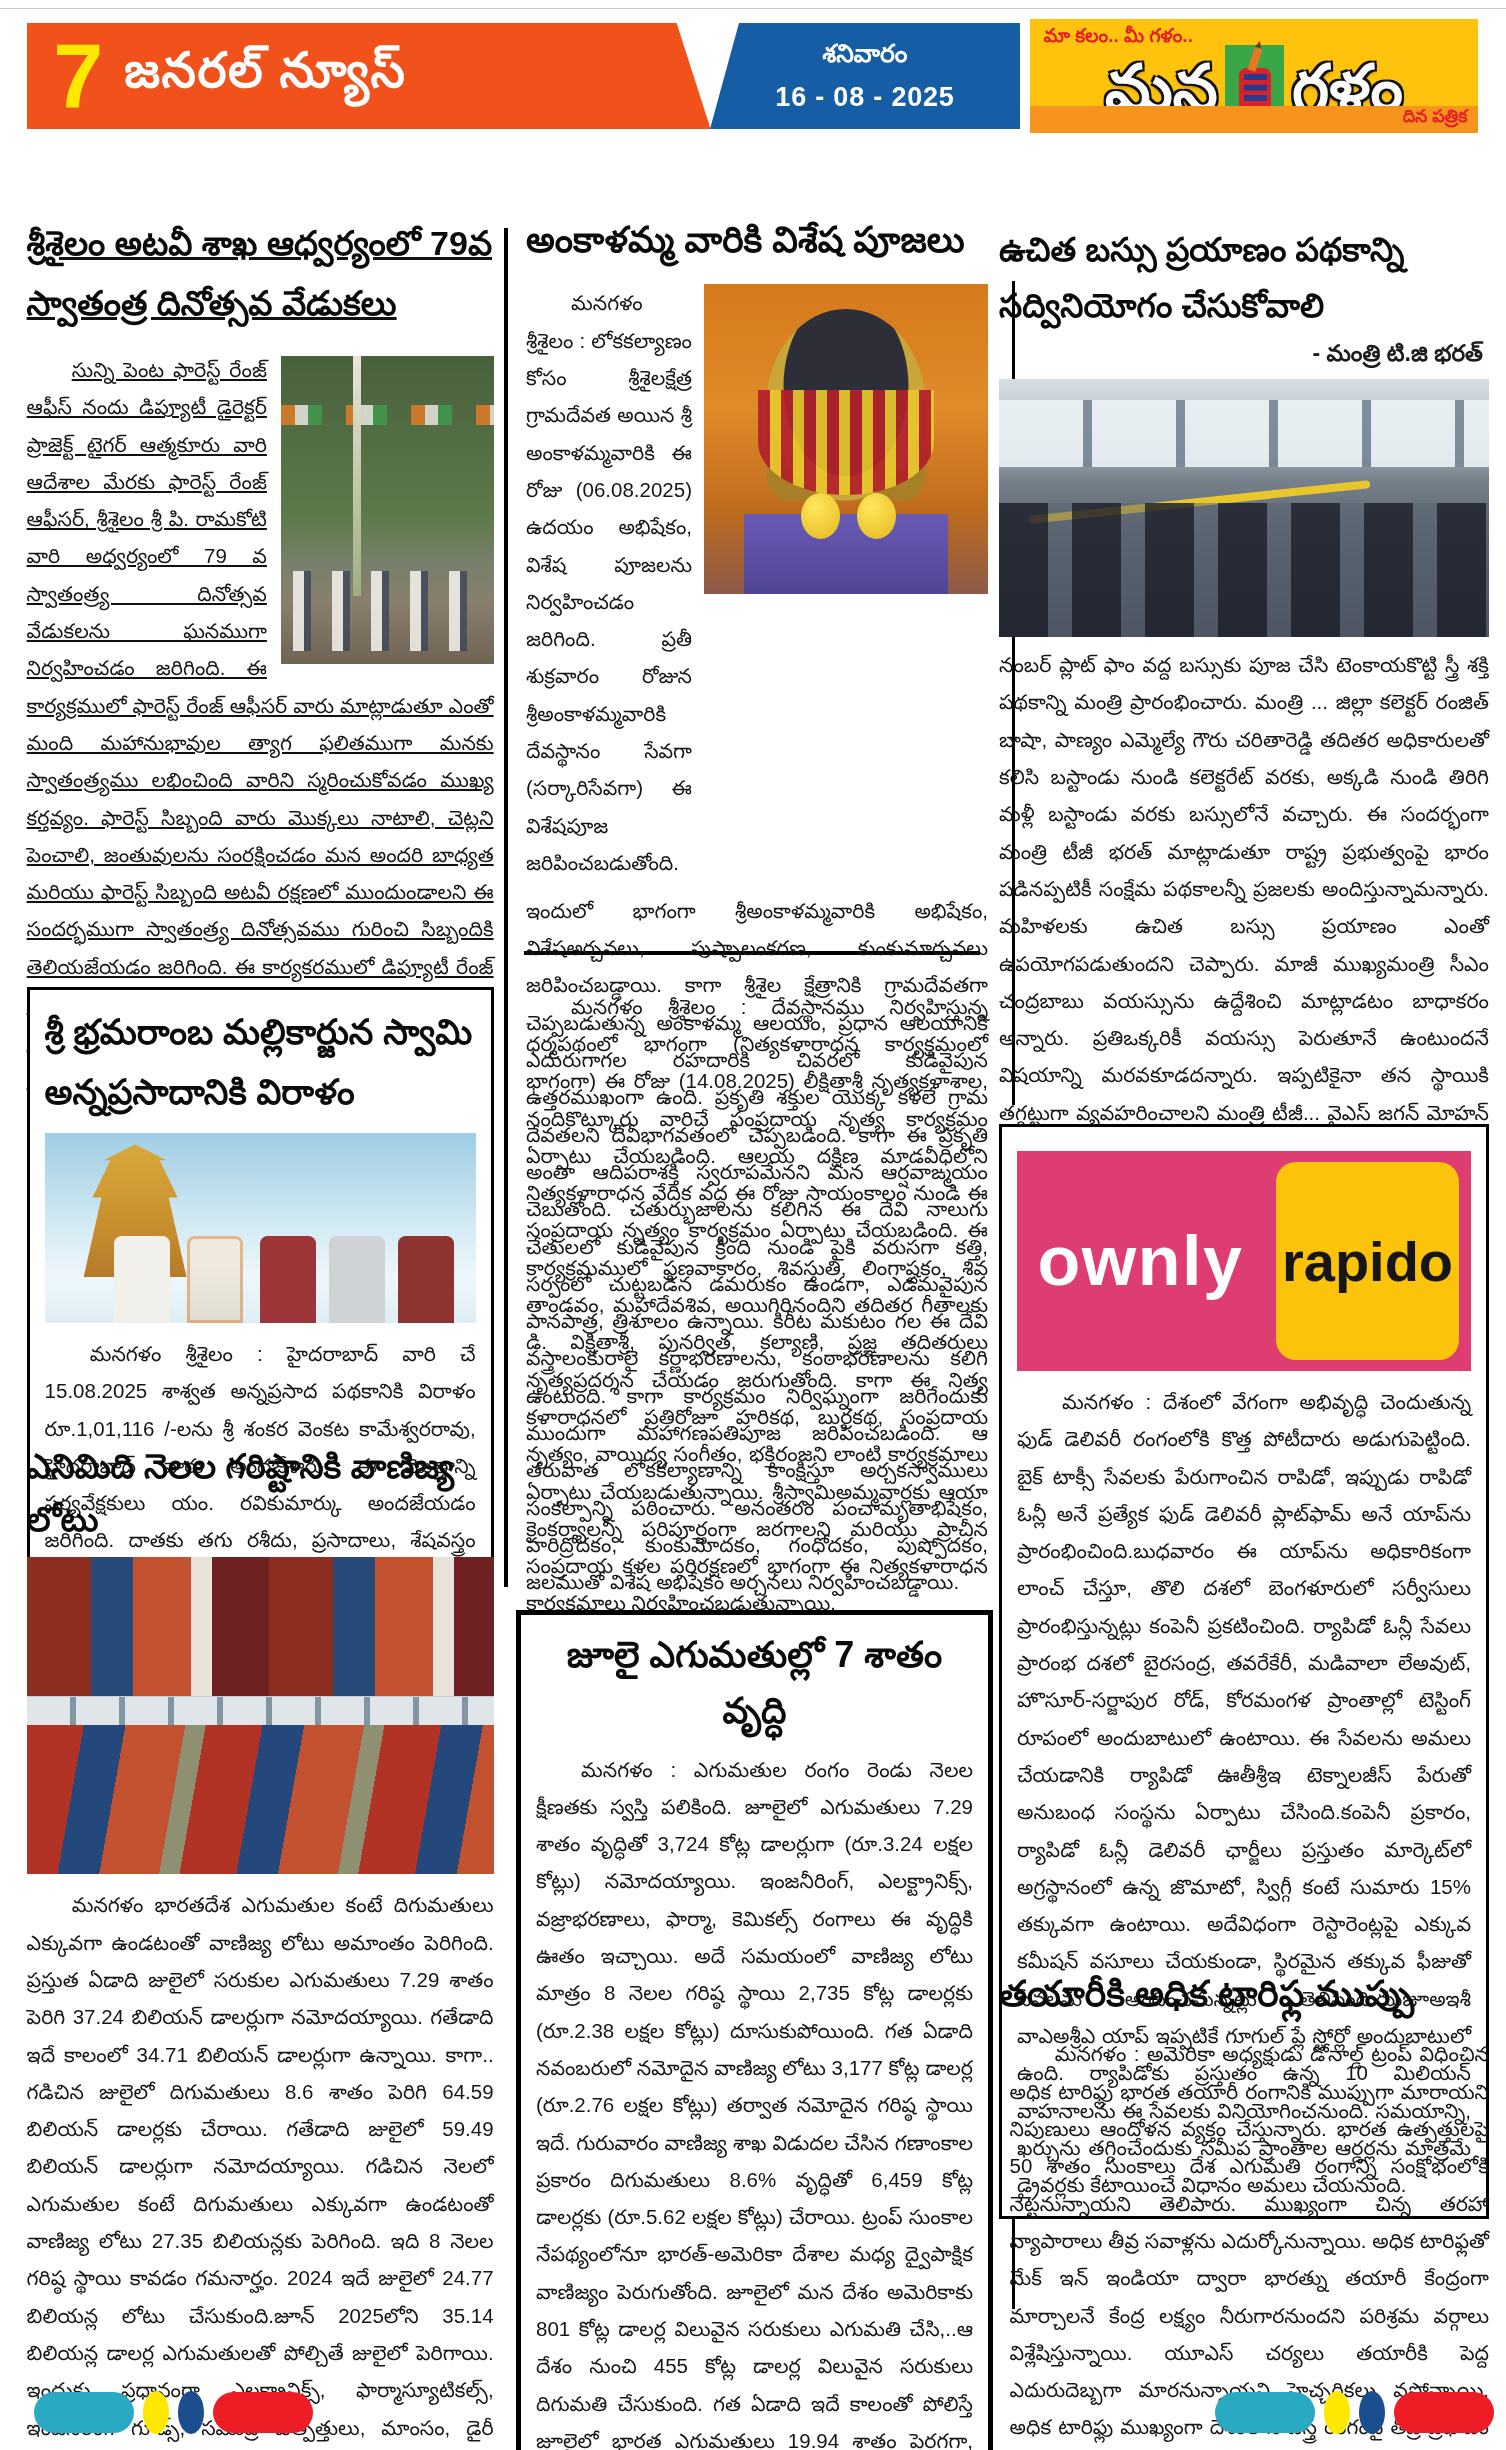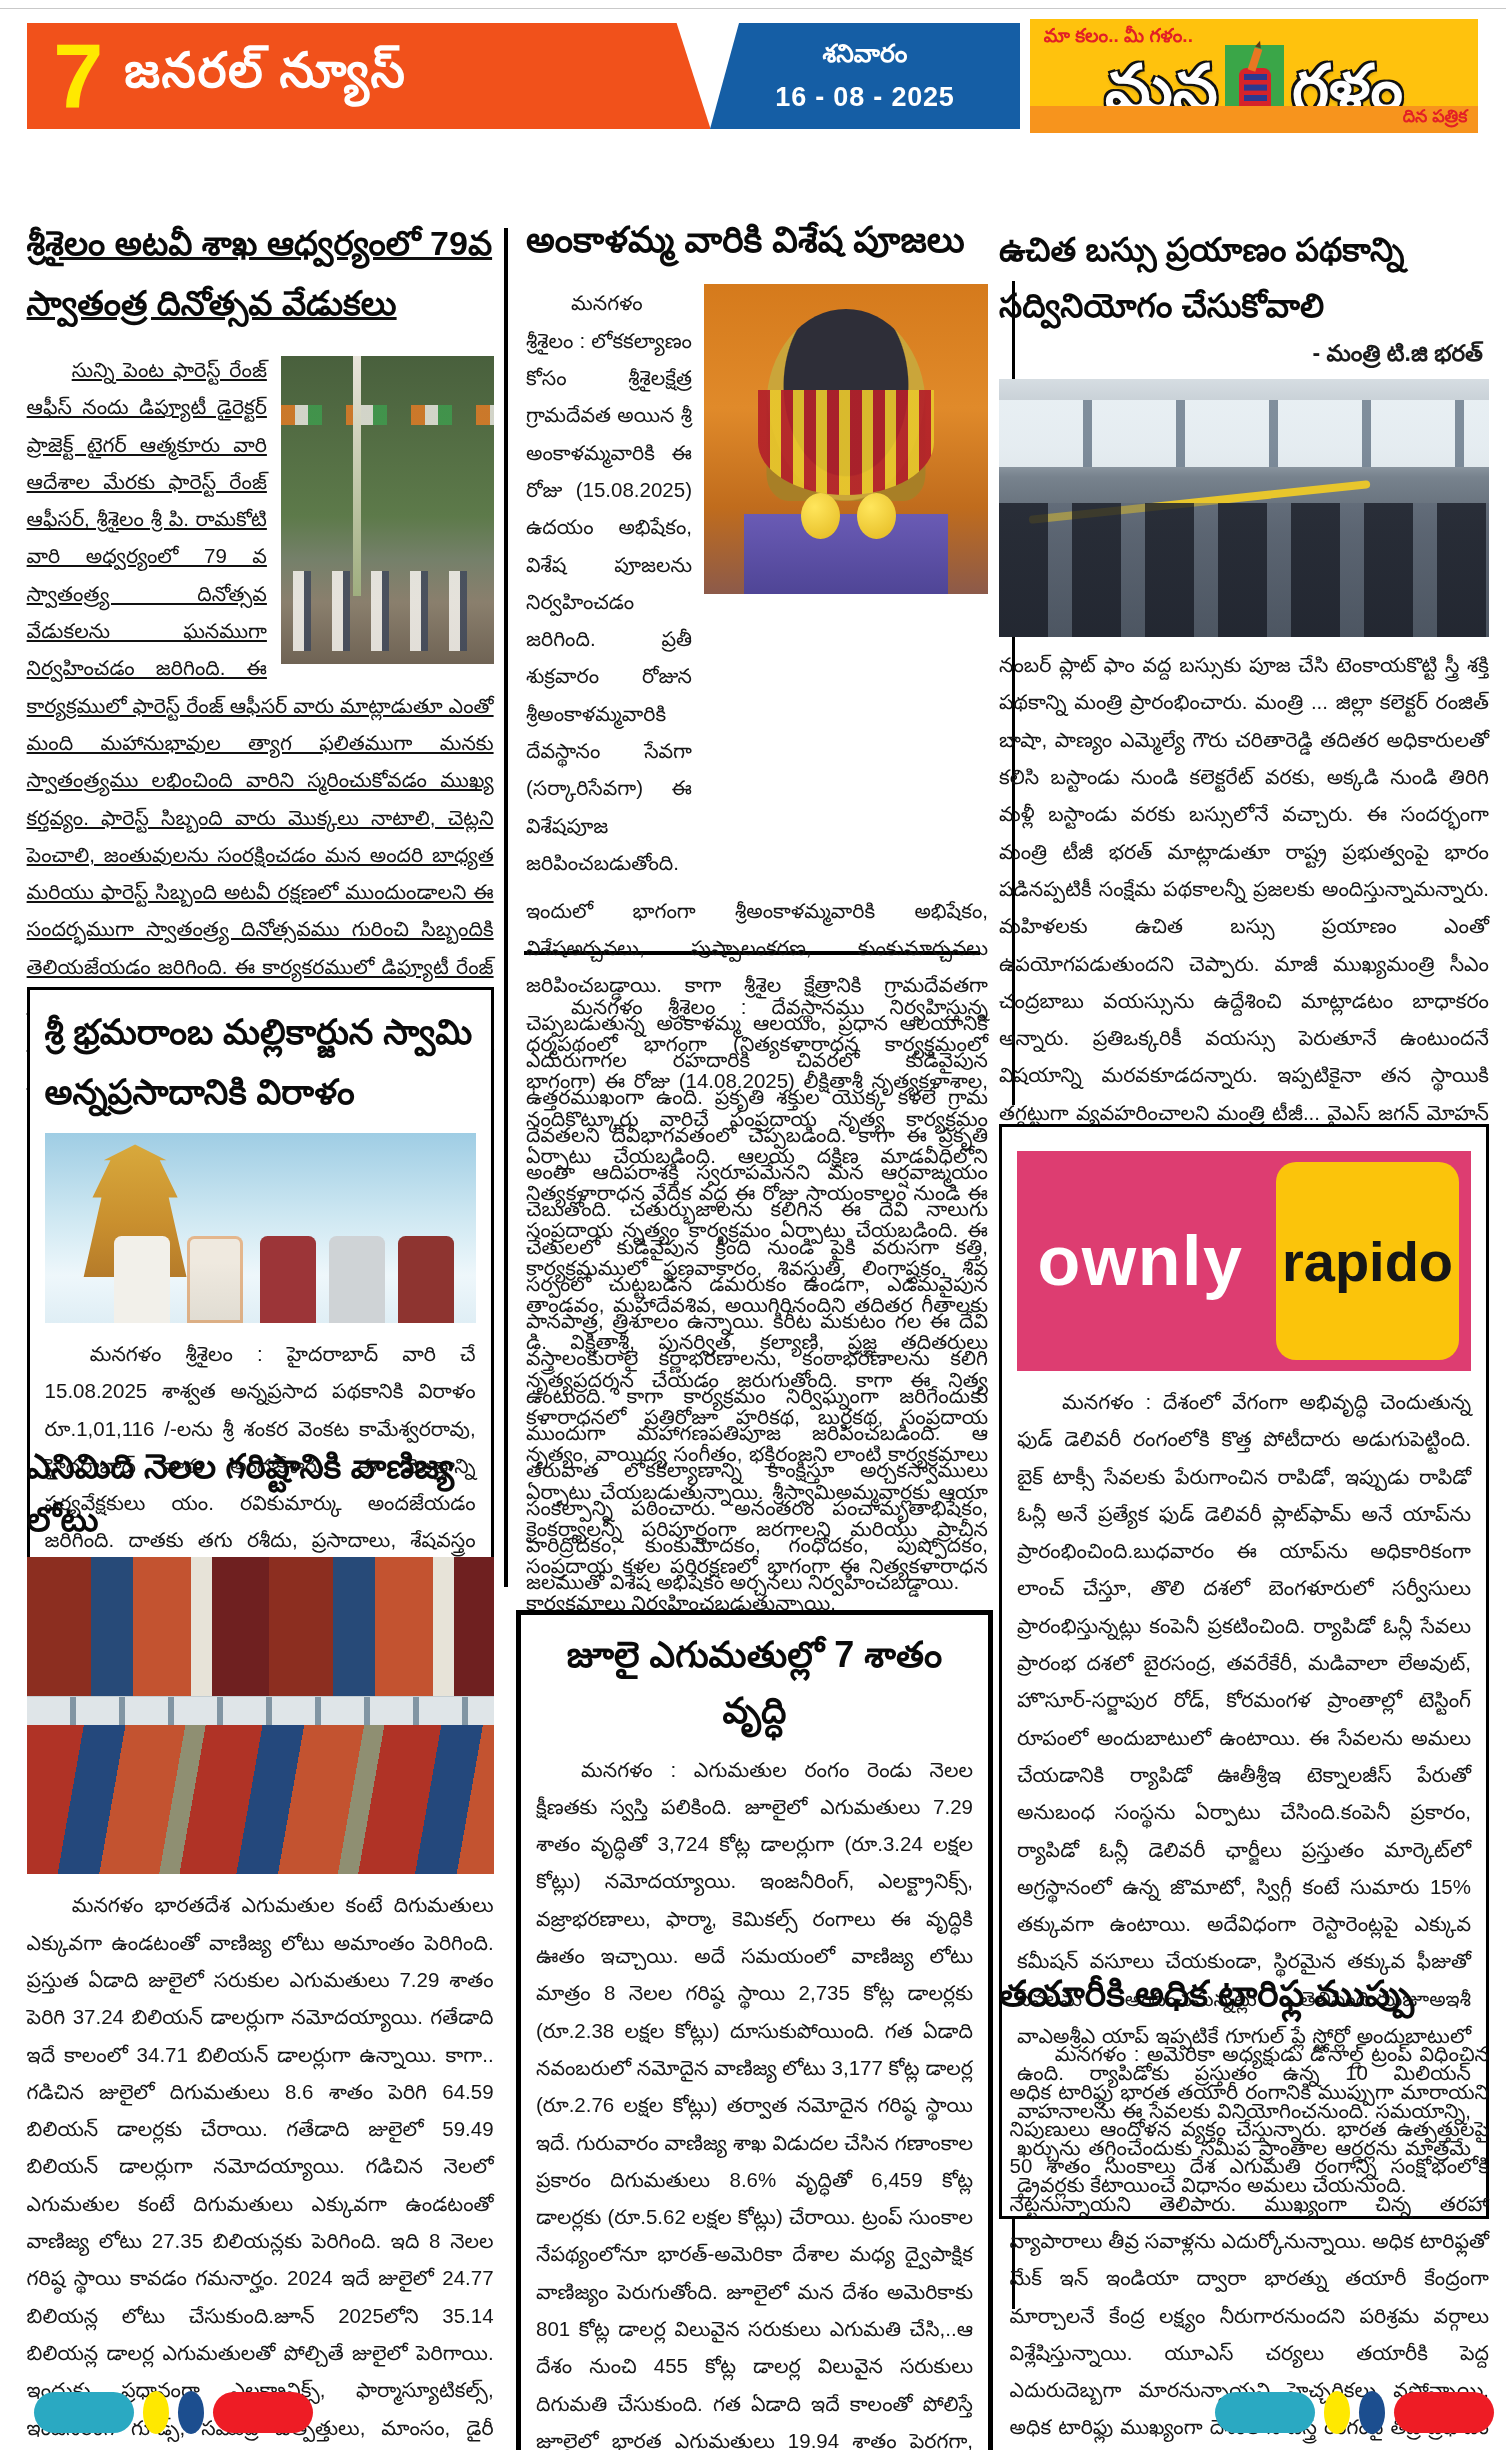--- a/index.html
+++ b/index.html
@@ -191,21 +191,21 @@
   <div class="pills" style="left:34px;top:2391px;">
     <span class="pill-teal"></span>
     <span class="pill-yellow"></span>
     <span class="pill-navy"></span>
     <span class="pill-red"></span>
   </div>
 
   <section class="abs" style="left:526px;top:212px;width:462px;">
     <div class="headline" style="font-size:36px;">అంకాళమ్మ వారికి విశేష పూజలు</div>
     <div class="flexrow" style="margin-top:16.7px;">
-      <div class="bodytext indent" style="width:166px;flex:0 0 auto;">మనగళం శ్రీశైలం : లోకకల్యాణం కోసం శ్రీశైలక్షేత్ర గ్రామదేవత అయిన శ్రీ అంకాళమ్మవారికి ఈ రోజు (15.08.2025) ఉదయం అభిషేకం, విశేష పూజలను నిర్వహించడం జరిగింది. ప్రతీ శుక్రవారం రోజున శ్రీఅంకాళమ్మవారికి దేవస్థానం సేవగా (సర్కారిసేవగా) ఈ విశేషపూజ జరిపించబడుతోంది.</div>
+      <div class="bodytext indent" style="width:166px;flex:0 0 auto;">మనగళం శ్రీశైలం : లోకకల్యాణం కోసం శ్రీశైలక్షేత్ర గ్రామదేవత అయిన శ్రీ అంకాళమ్మవారికి ఈ రోజు (06.08.2025) ఉదయం అభిషేకం, విశేష పూజలను నిర్వహించడం జరిగింది. ప్రతీ శుక్రవారం రోజున శ్రీఅంకాళమ్మవారికి దేవస్థానం సేవగా (సర్కారిసేవగా) ఈ విశేషపూజ జరిపించబడుతోంది.</div>
       <div class="photo ph-deity" style="flex:1;height:310px;">
         <div class="arch"></div>
         <div class="garland"></div>
         <div class="cloth"></div>
         <div class="lemon l1"></div>
         <div class="lemon l2"></div>
       </div>
     </div>
     <div class="bodytext" style="margin-top:10.6px;">ఇందులో భాగంగా శ్రీఅంకాళమ్మవారికి అభిషేకం, విశేషఅర్చనలు, పుష్పాలంకరణ, కుంకుమార్చనలు జరిపించబడ్డాయి. కాగా శ్రీశైల క్షేత్రానికి గ్రామదేవతగా చెప్పబడుతున్న అంకాళమ్మ ఆలయం, ప్రధాన ఆలయానికి ఎదురుగాగల రహదారికి చివరలో కుడివైపున ఉత్తరముఖంగా ఉంది. ప్రకృతి శక్తుల యొక్క కళలే గ్రామ దేవతలని దేవీభాగవతంలో చెప్పబడింది. కాగా ఈ ప్రకృతి అంతా ఆదిపరాశక్తి స్వరూపమేనని మన ఆర్షవాఙ్మయం చెబుతోంది. చతుర్భుజాలను కలిగిన ఈ దేవి నాలుగు చేతులలో కుడివైపున క్రింది నుండి పైకి వరుసగా కత్తి, సర్పంలో చుట్టబడిన డమరుకం ఉండగా, ఎడమవైపున పానపాత్ర, త్రిశూలం ఉన్నాయి. కిరీట మకుటం గల ఈ దేవి వస్త్రాలంకురాలై కర్ణాభరణాలను, కంఠాభరణాలను కలిగి ఉంటుంది. కాగా కార్యక్రమం నిర్విఘ్నంగా జరిగేందుకు ముందుగా మహాగణపతిపూజ జరిపించబడింది. ఆ తరువాత లోకకల్యాణాన్ని కాంక్షిస్తూ అర్చకస్వాములు సంకల్పాన్ని పఠించారు. అనంతరం పంచామృతాభిషేకం, హరిద్రోదకం, కుంకుమోదకం, గంధోదకం, పుష్పోదకం, జలముతో విశేష అభిషేకం అర్చనలు నిర్వహించబడ్డాయి.</div>
   </section>

